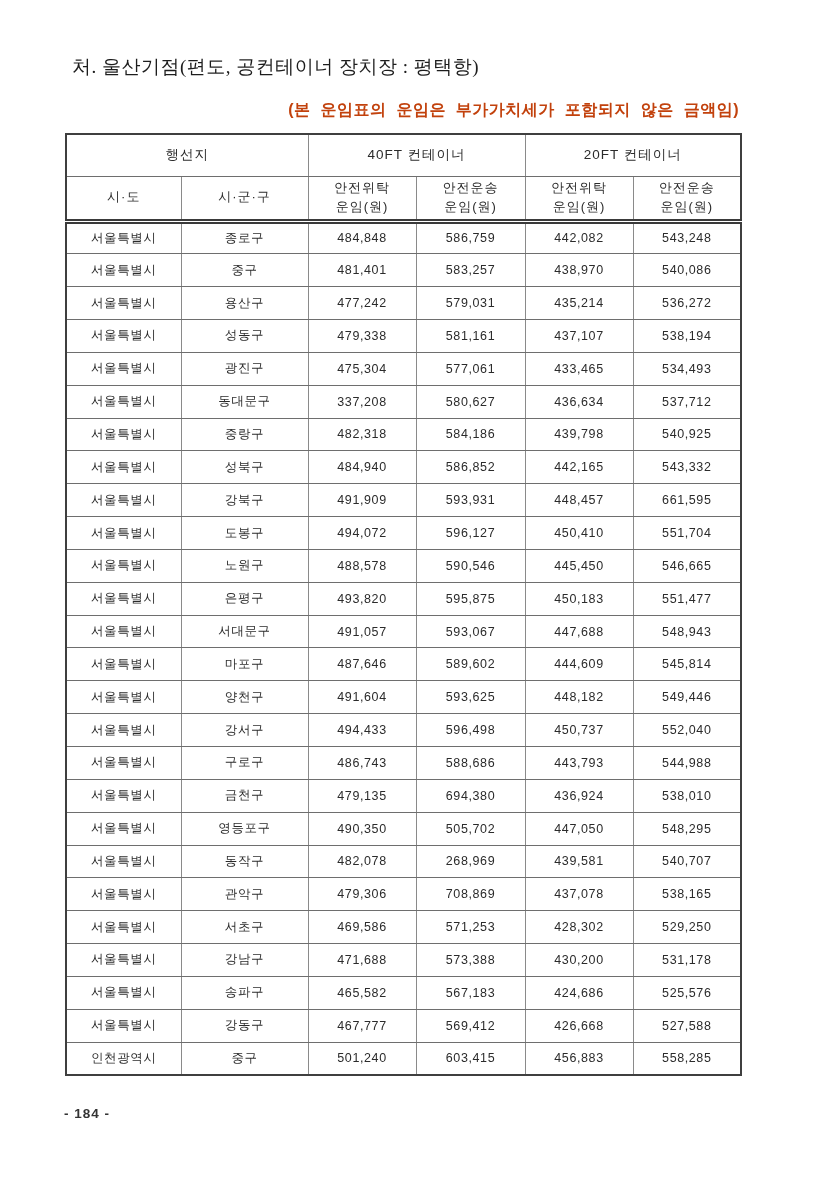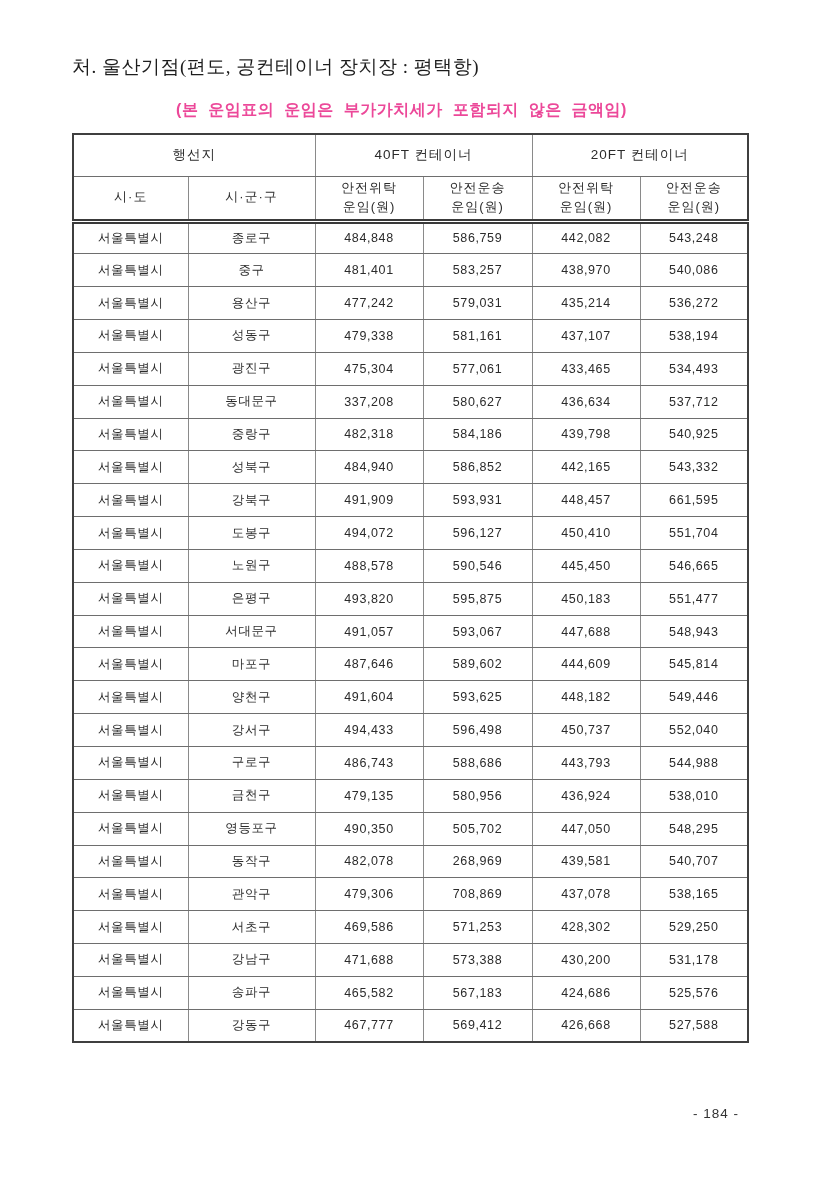--- a/index.html
+++ b/index.html
@@ -22,31 +22,31 @@
     font-size: 19px;
     letter-spacing: 0.5px;
     color: #1d1d1d;
     white-space: nowrap;
     margin-left: 10px;
   }
   .doc-subtitle {
     position: absolute;
     left: 64px; top: 100px;
     width: 675px;
-    text-align: center;
+    text-align: right;
     font-size: 16px;
     font-weight: bold;
     letter-spacing: 0.5px;
     word-spacing: 5px;
-    color: #ec4899;
+    color: #c2410c;
     white-space: nowrap;
   }
   table.fare {
     position: absolute;
-    left: 72px; top: 133px;
+    left: 65px; top: 133px;
     width: 675px;
     border-collapse: collapse;
     table-layout: fixed;
     border: 2px solid #3f3f3f;
   }
   table.fare th, table.fare td {
     border: 1px solid #8a8a8a;
     border-top-color: #6e6e6e;
     border-bottom-color: #6e6e6e;
     text-align: center;
@@ -70,24 +70,25 @@
   }
   tbody td {
     height: 32.85px;
     font-size: 12.5px;
     letter-spacing: 0.6px;
   }
   .page-number {
     position: absolute;
     left: 64px; top: 1106px;
     width: 675px;
-    text-align: right;
+    text-align: left;
     font-size: 13.5px;
     letter-spacing: 1px;
     color: #333333;
+    font-weight: bold;
   }
 </style>
 </head>
 <body>
 
 <div class="doc">
 
   <div class="doc-title">처. 울산기점(편도, 공컨테이너 장치장 : 평택항)</div>
 
   <div class="doc-subtitle">(본 운임표의 운임은 부가가치세가 포함되지 않은 금액임)</div>
@@ -254,21 +255,21 @@
           <td>구로구</td>
           <td>486,743</td>
           <td>588,686</td>
           <td>443,793</td>
           <td>544,988</td>
         </tr>
         <tr>
           <td>서울특별시</td>
           <td>금천구</td>
           <td>479,135</td>
-          <td>580,956</td>
+          <td>694,380</td>
           <td>436,924</td>
           <td>538,010</td>
         </tr>
         <tr>
           <td>서울특별시</td>
           <td>영등포구</td>
           <td>490,350</td>
           <td>505,702</td>
           <td>447,050</td>
           <td>548,295</td>
@@ -314,18 +315,26 @@
           <td>525,576</td>
         </tr>
         <tr>
           <td>서울특별시</td>
           <td>강동구</td>
           <td>467,777</td>
           <td>569,412</td>
           <td>426,668</td>
           <td>527,588</td>
         </tr>
+        <tr>
+          <td>인천광역시</td>
+          <td>중구</td>
+          <td>501,240</td>
+          <td>603,415</td>
+          <td>456,883</td>
+          <td>558,285</td>
+        </tr>
       </tbody>
   </table>
 
   <div class="page-number">- 184 -</div>
 
 </div>
 
 </body></html>

